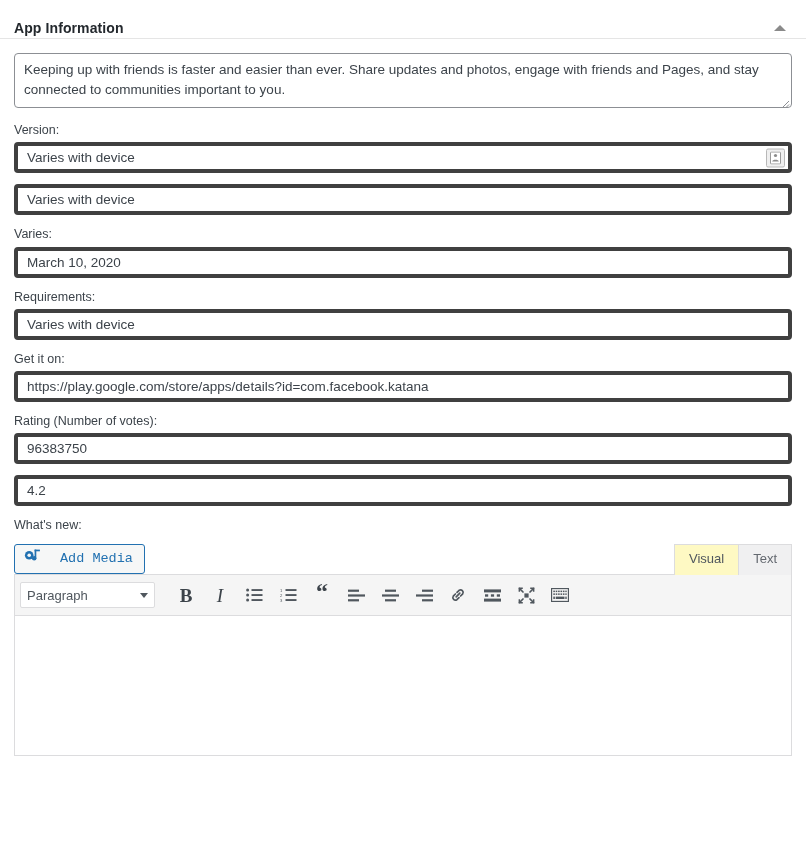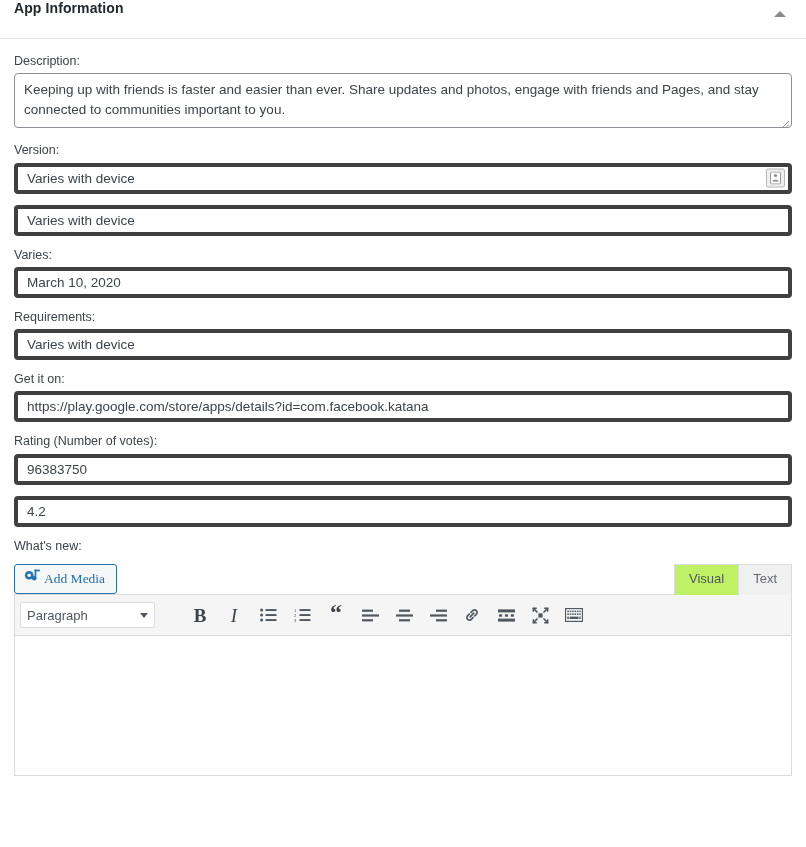--- a/index.html
+++ b/index.html
@@ -22,22 +22,23 @@
     background: #ffffff;
     box-sizing: border-box;
     position: relative;
   }
 
   
   .metabox-header {
     height: 39px;
     border-bottom: 1px solid #e5e5e5;
     display: flex;
+    align-items: center;
     justify-content: space-between;
-    padding: 0 12px 0 14px;
+    padding: 17px 12px 0 14px;
     box-sizing: border-box;
     background: #fff;
   }
   .metabox-title {
     font-size: 14px;
     font-weight: 600;
     color: #23282d;
     letter-spacing: 0.1px;
   }
   .toggle-btn {
@@ -136,29 +137,29 @@
   .media-row {
     display: flex;
     align-items: flex-end;
     justify-content: space-between;
     position: relative;
     height: 36px;
   }
   .add-media-btn {
     display: inline-flex;
     align-items: center;
-    gap: 3px;
+    gap: 19px;
     height: 30px;
     padding: 0 11px 0 9px;
     background: #f6f7f7;
     border: 1px solid #2271b1;
     border-radius: 3px;
     color: #2271b1;
     font-size: 13.5px;
-    font-family: Liberation Serif, serif;
+    font-family: Liberation Mono, monospace;
     cursor: pointer;
     box-sizing: border-box;
   }
 
   .editor-tabs {
     display: flex;
     align-items: flex-end;
     gap: 0;
     position: absolute;
     right: 0;
@@ -170,21 +171,21 @@
     padding: 6px 14px 7px 14px;
     border: 1px solid #dcdcde;
     border-bottom: none;
     background: #f0f0f1;
     cursor: pointer;
     line-height: 1.3;
     margin-left: -1px;
     position: relative;
   }
   .ed-tab.active {
-    background: #bef264;
+    background: #fef9c3;
     border-color: #dcdcde;
     color: #50575e;
     z-index: 2;
   }
 
   .editor-shell {
     border: 1px solid #dcdcde;
     background: #fff;
     box-sizing: border-box;
   }
@@ -205,21 +206,21 @@
     border: 1px solid #dcdcde;
     border-radius: 2px;
     font-size: 13px;
     color: #50575e;
     font-family: "Liberation Sans", sans-serif;
     padding: 0 6px;
     display: flex;
     align-items: center;
     justify-content: space-between;
     cursor: pointer;
-    margin-right: 28px;
+    margin-right: 14px;
     box-sizing: border-box;
   }
   .sel-caret {
     width: 0; height: 0;
     border-left: 4.5px solid transparent;
     border-right: 4.5px solid transparent;
     border-top: 5px solid #50575e;
   }
   .tb-btn {
     width: 34px;
@@ -270,21 +271,20 @@
   <div class="metabox-header">
     <span class="metabox-title">App Information</span>
     <button class="toggle-btn">
       <span class="caret-up"></span>
     </button>
   </div>
 
   <div class="metabox-body">
 
     <div class="field-group">
-      <label class="field-label">Description:</label>
       <div class="ta-wrap">
         <textarea class="textarea-input" style="">Keeping up with friends is faster and easier than ever. Share updates and photos, engage with friends and Pages, and stay connected to communities important to you.</textarea>
         <svg class="resize-grip" viewBox="0 0 12 12">
           <path d="M11 4 L4 11 M11 7.5 L7.5 11" stroke="#8c8f94" stroke-width="1" fill="none"></path>
         </svg>
       </div>
     </div>
 
     <div class="field-group">
       <label class="field-label">Version:</label>

